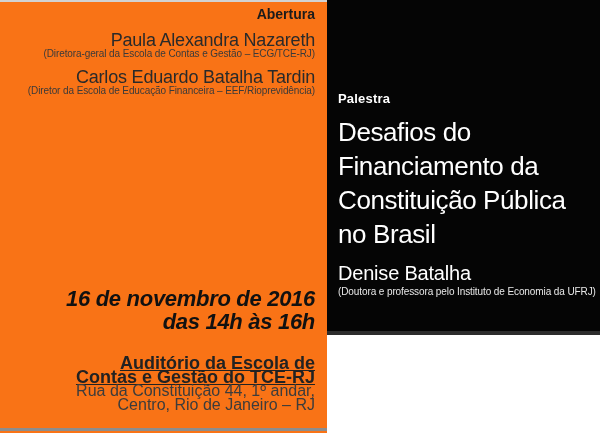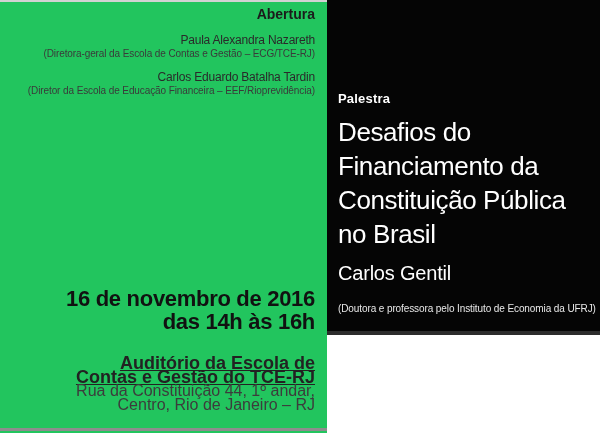--- a/index.html
+++ b/index.html
@@ -10,42 +10,42 @@
     background: #ffffff;
     overflow: hidden;
     font-family: "Liberation Sans", "DejaVu Sans", sans-serif;
   }
 
   
   .left-col {
     position: absolute;
     top: 0; left: 0;
     width: 327px; height: 433px;
-    background: #22c55e;
+    background: #f97316;
   }
   .top-edge {
     position: absolute;
     top: 0; left: 0;
     width: 327px; height: 2px;
     background: #d2d2d2;
   }
   .opening {
     position: absolute;
     top: 7px; left: 0; right: 12px;
     text-align: right;
     color: #1b1b1b;
   }
   .opening-heading {
     margin: 0 0 11px 0;
     font-size: 14px;
     line-height: 14px;
     font-weight: 700;
   }
   .speaker-name {
-    font-size: 12px;
+    font-size: 18px;
     line-height: 16px;
     font-weight: 400;
     letter-spacing: -0.2px;
     color: #2a2a2a;
   }
   .speaker-role {
     font-size: 10px;
     line-height: 12px;
     letter-spacing: -0.1px;
     color: #3a3a3a;
@@ -53,20 +53,21 @@
   }
   .datetime {
     position: absolute;
     top: 287px; right: 12px;
     text-align: right;
     font-size: 22px;
     line-height: 23px;
     font-weight: 700;
     letter-spacing: -0.3px;
     color: #111111;
+    font-style: italic;
   }
   .location {
     position: absolute;
     top: 357px; right: 12px;
     text-align: right;
     line-height: 13.5px;
     color: #222222;
   }
   .loc-label { font-size: 13px; font-weight: 700; }
   .loc-venue { font-size: 18px; font-weight: 700; text-decoration: underline; }
@@ -106,21 +107,21 @@
   .panel-speaker-name {
     position: absolute;
     top: 262px; left: 11px;
     font-size: 20px;
     line-height: 22px;
     font-weight: 400;
     letter-spacing: -0.2px;
   }
   .panel-speaker-role {
     position: absolute;
-    top: 303px; left: 11px;
+    top: 286px; left: 11px;
     font-size: 10px;
     line-height: 12px;
     letter-spacing: -0.1px;
     color: #e8e8e8;
   }
   .bottom-line-right {
     position: absolute;
     left: 0; bottom: 0;
     width: 100%; height: 4px;
     background: #2c2c2c;
@@ -166,19 +167,19 @@
   <div class="right-col">
     <div class="kicker">Palestra</div>
 
     <h1 class="lecture-title">
       <div class="title-line">Desafios do</div>
       <div class="title-line">Financiamento da</div>
       <div class="title-line">Constituição Pública</div>
       <div class="title-line">no Brasil</div>
     </h1>
 
-    <div class="panel-speaker-name">Carlos Gentil</div>
+    <div class="panel-speaker-name">Denise Batalha</div>
     <div class="panel-speaker-role">(Doutora e professora pelo Instituto de Economia da UFRJ)</div>
 
     <div class="bottom-line-right"></div>
   </div>
 
 </div>
 
 </body></html>

